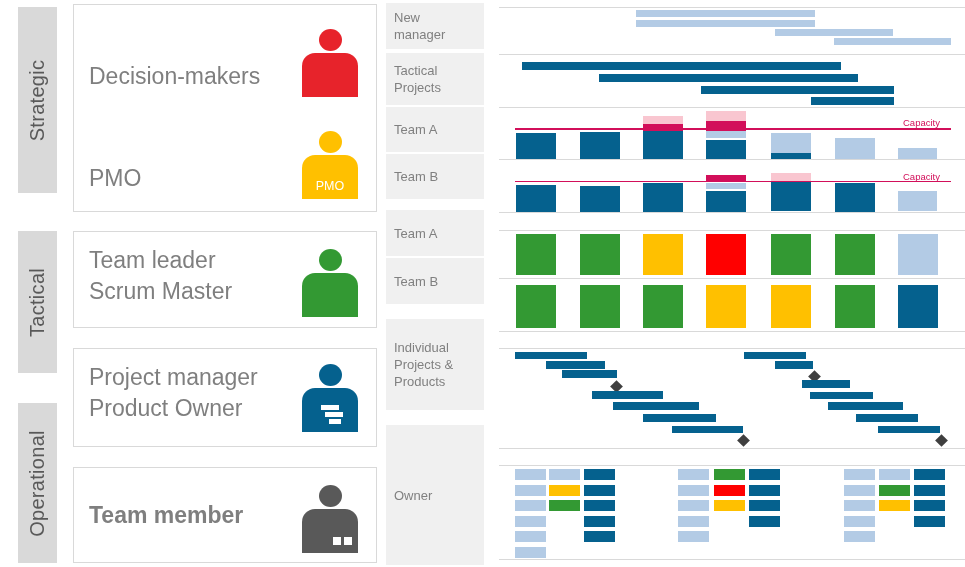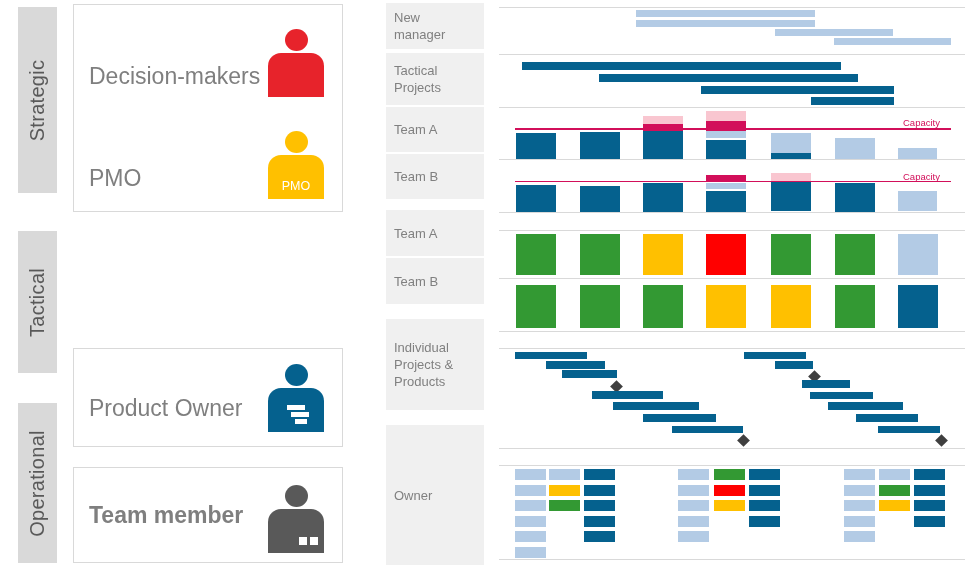--- a/index.html
+++ b/index.html
@@ -6,21 +6,21 @@
   body{width:965px;height:567px;font-family:"Liberation Sans",sans-serif;}
   .canvas{position:relative;width:965px;height:567px;overflow:hidden;background:#fff;}
 
   
   .band{position:absolute;left:18px;width:39px;background:var(--bandbg);
         display:flex;align-items:center;justify-content:center;}
   .band span{transform:rotate(-90deg);white-space:nowrap;font-size:20px;
         color:var(--bandtext);letter-spacing:.3px;}
 
   
-  .role-box{position:absolute;left:73px;width:270px;background:#fff;
+  .role-box{position:absolute;left:73px;width:304px;background:#fff;
         border:1px solid var(--boxborder);box-sizing:border-box;}
   .role-text{position:absolute;left:15px;font-size:23px;line-height:31px;
         color:var(--roletext);white-space:nowrap;}
 
   
   .person{position:absolute;width:56px;}
   .person .head{width:23px;height:22px;border-radius:50%;margin:0 auto;}
   .person .pbody{height:44px;margin-top:2px;border-radius:13px 13px 0 0;position:relative;}
   .person.red .head,.person.red .pbody{background:var(--personred);}
   .person.yellow .head,.person.yellow .pbody{background:var(--personyellow);}
@@ -73,22 +73,31 @@
     </div>
     <span class="role-text" style="top:158px;">PMO</span>
     <div class="person yellow" style="top:126px;right:18px;">
       <div class="head"></div>
       <div class="pbody">
         <span class="pmo-badge">PMO</span>
       </div>
     </div>
   </div>
 
+  <div class="role-box" style="top:231px;height:97px;">
+    <span class="role-text" style="top:13px;">Team leader</span>
+    <span class="role-text" style="top:44px;">Scrum Master</span>
+    <div class="person green" style="top:17px;right:18px;">
+      <div class="head"></div>
+      <div class="pbody"></div>
+    </div>
+  </div>
 
   <div class="role-box" style="top:348px;height:99px;">
+    <span class="role-text" style="top:13px;">Project manager</span>
     <span class="role-text" style="top:44px;">Product Owner</span>
     <div class="person blue" style="top:15px;right:18px;">
       <div class="head"></div>
       <div class="pbody">
         <span class="pm-lines">
             <i></i>
             <i></i>
             <i></i>
           </span>
       </div>

